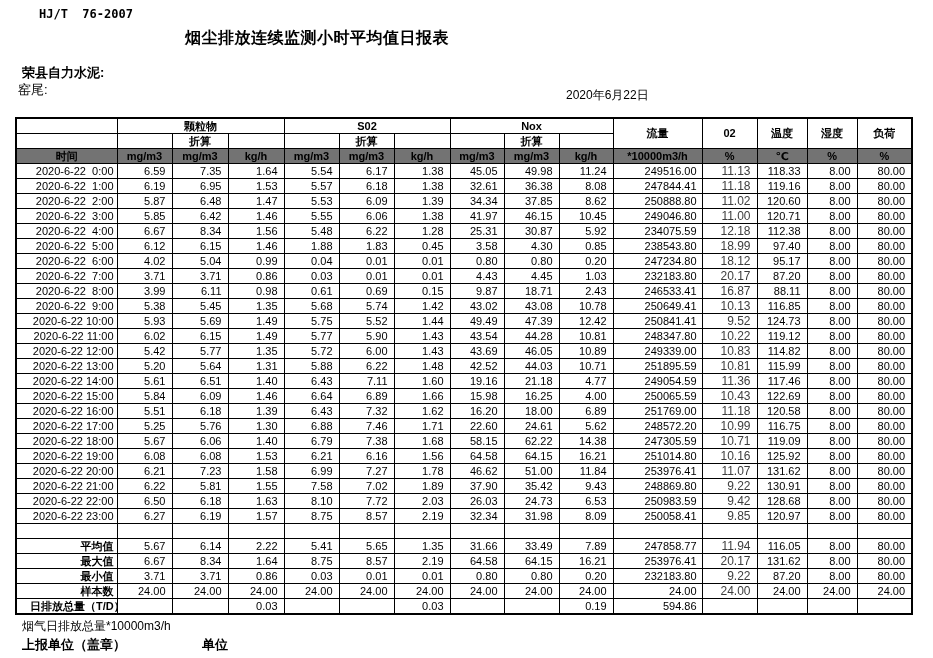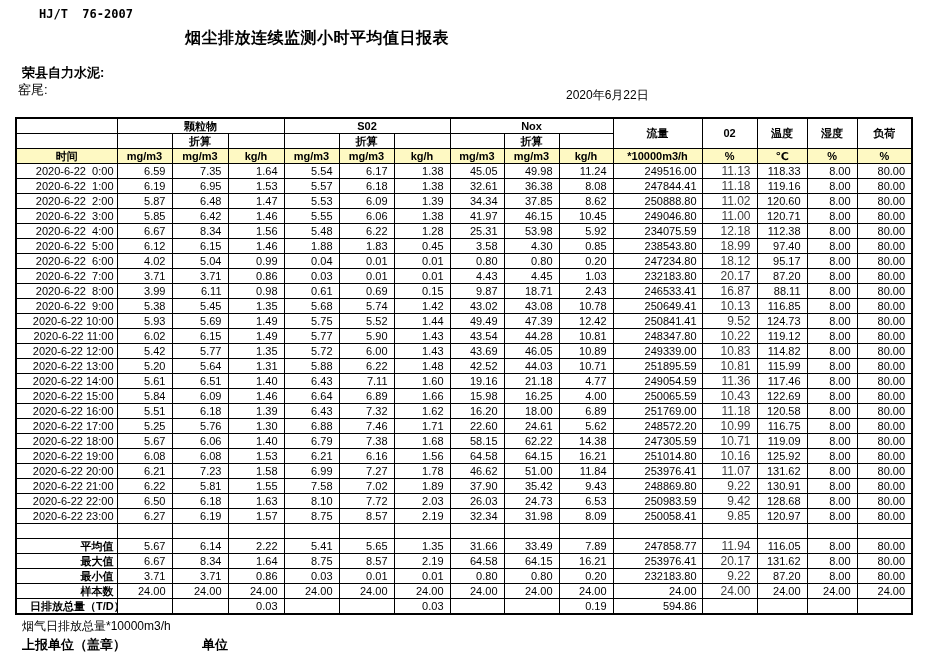--- a/index.html
+++ b/index.html
@@ -22,21 +22,21 @@
   }
   table.report{border:2px solid #000;}
   .report th,.report td{
     border:1px solid #000;
     height:14px;line-height:13px;
     padding:0;overflow:visible;
     font-weight:normal;
     white-space:pre;
   }
   .report thead th{font-weight:bold;text-align:center;}
-  .green th{background:#fef9c3;}
+  .green th{background:#737373;}
   td.time{text-align:right;padding-right:3px;}
   td.num{text-align:right;padding-right:6px;}
   td.flow{text-align:right;padding-right:5px;}
   td.o2{color:#3d3d3d;font-size:12px;}
   td.sum-label{text-align:right;padding-right:3px;font-weight:bold;}
   td.sum-label-left{text-align:left;padding-left:13px;font-weight:bold;white-space:nowrap;}
   .footer-note{left:22px;top:618px;font-size:12px;font-weight:normal;}
   .footer-report-unit{left:22px;top:636px;font-size:13px;font-weight:bold;}
   .footer-unit{left:202px;top:636px;font-size:13px;font-weight:bold;}
 </style>
@@ -180,21 +180,21 @@
       </tr>
       <tr>
         <td class="time">2020-6-22  4:00</td>
         <td class="num">6.67</td>
         <td class="num">8.34</td>
         <td class="num">1.56</td>
         <td class="num">5.48</td>
         <td class="num">6.22</td>
         <td class="num">1.28</td>
         <td class="num">25.31</td>
-        <td class="num">53.98</td>
+        <td class="num">30.87</td>
         <td class="num">5.92</td>
         <td class="flow">234075.59</td>
         <td class="num o2">12.18</td>
         <td class="num">112.38</td>
         <td class="num">8.00</td>
         <td class="num">80.00</td>
       </tr>
       <tr>
         <td class="time">2020-6-22  5:00</td>
         <td class="num">6.12</td>

